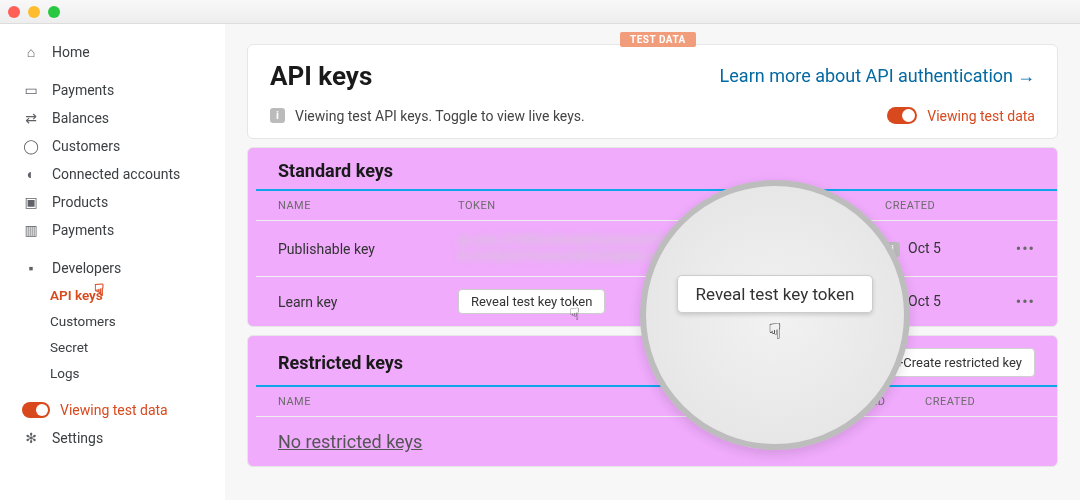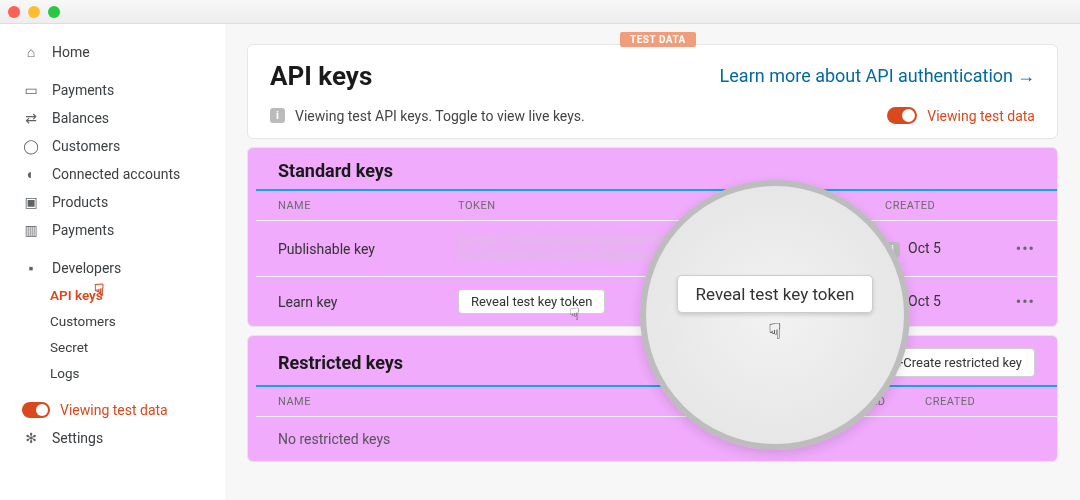--- a/index.html
+++ b/index.html
@@ -33,21 +33,21 @@
 .card2 { background:#f0abfc; border:1px solid #e6e6e6; border-radius:6px; margin-top:8px;padding-left:8px; }
 .section-h { font-size:18px; font-weight:700; padding:12px 22px 8px; color:#1a1a1a; display:flex; justify-content:space-between; align-items:center;}
 .tbl-head { display:flex; padding:8px 22px; font-size:11px; letter-spacing:.5px; color:#6b6b6b; border-top:2px solid #0ea5e9; border-bottom:1px solid #eee; }
 .col-name{width:180px;} .col-token{flex:1;} .col-lastused{width:100px;} .col-created{width:110px;} .col-actions{width:40px; text-align:right;}
 .row { display:flex; align-items:center; padding:12px 22px; font-size:14px; color:#333; border-bottom:1px solid #f0f0f0; }
 .row:last-child{border-bottom:none;}
 .blur-token { color:#ccc; filter:blur(3px); font-size:12px; line-height:1.3; }
 .reveal-btn { font-size:13px; padding:4px 12px; border:1px solid #ccc; border-radius:4px; background:#fff; cursor:pointer; color:#333; display:inline-block; position:relative;}
 .info-s { width:15px; height:15px; background:#bbb; border-radius:3px; color:#fff; font-size:11px; font-weight:700; display:inline-flex; align-items:center; justify-content:center; margin-right:8px;}
 .dots { color:#666; font-size:16px; cursor:pointer; letter-spacing:1px; }
-.empty-row { padding:14px 22px; font-size:14px; color:#555; }
+.empty-row { padding:14px 22px; font-size:18px; color:#555;text-decoration:underline; }
 .create-btn { font-size:13px; padding:6px 12px; border:1px solid #d0d0d0; border-radius:4px; background:#fff; cursor:pointer; color:#333; display:flex; align-items:center; }
 .magnifier { position:absolute; width:270px; height:270px; border-radius:50%; border:6px solid #bdbdbd; background:radial-gradient(#f2f2f2,#e2e2e2); left:640px; top:180px; display:flex; align-items:center; justify-content:center; flex-direction:column; box-shadow:0 4px 12px rgba(0,0,0,.12); }
 .mag-btn { font-size:17px; padding:8px 18px; border:1px solid #ccc; border-radius:5px; background:#fff; color:#333; box-shadow:0 2px 4px rgba(0,0,0,.15); margin-top:-12px;}
 .mag-cursor { margin-top:6px; font-size:22px; }
 .hand-cursor{font-size:17px; position:absolute; }
 </style>
 </head>
 <body>
 
 <div class="titlebar">

